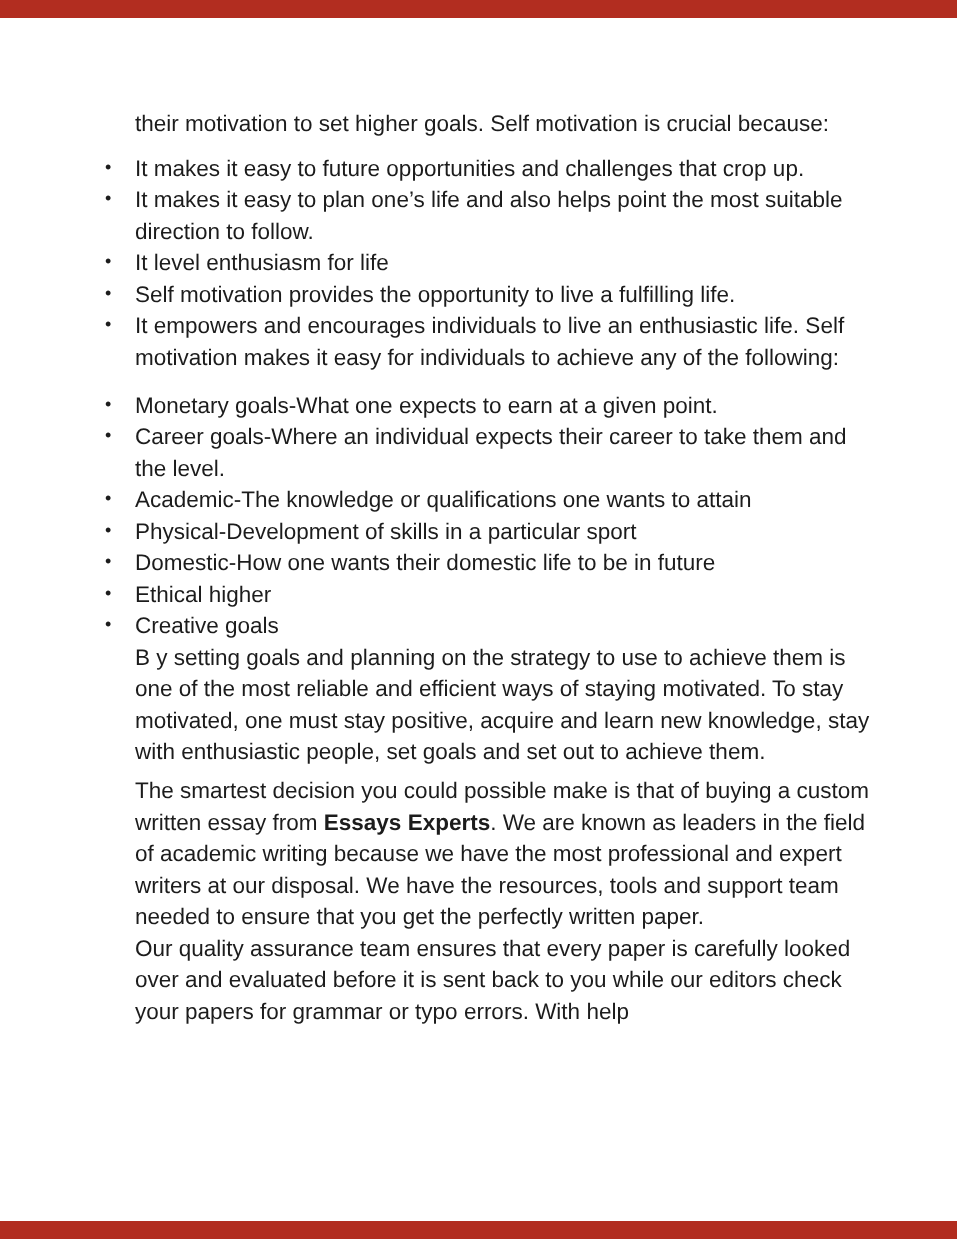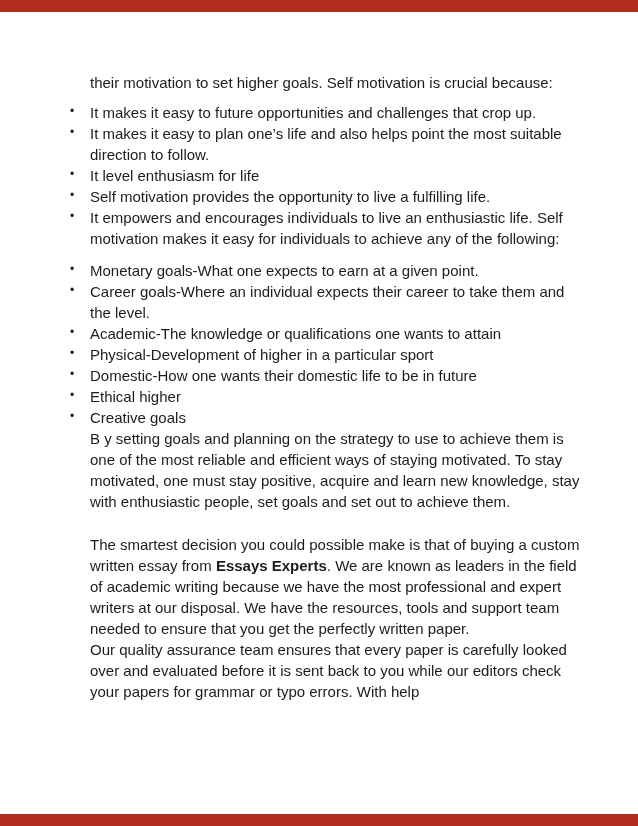--- a/index.html
+++ b/index.html
@@ -57,21 +57,21 @@
     top: -1px;
     font-size: 12px;
     color: #1c1c1c;
   }
 
   .goals-continuation {
     margin-bottom: 0;
   }
 
   .closing-paragraph-1 {
-    margin-top: 22px;
+    margin-top: 5px;
   }
 
   strong { font-weight: bold; }
 </style>
 </head>
 <body>
 
 <div class="accent-bar top"></div>
 
 <div class="content">
@@ -109,21 +109,21 @@
     <li class="bullet-item">
       <span class="bullet-marker">•</span>
       <span>Career goals-Where an individual expects their career to take them and the level.</span>
     </li>
     <li class="bullet-item">
       <span class="bullet-marker">•</span>
       <span>Academic-The knowledge or qualifications one wants to attain</span>
     </li>
     <li class="bullet-item">
       <span class="bullet-marker">•</span>
-      <span>Physical-Development of higher in a particular sport</span>
+      <span>Physical-Development of skills in a particular sport</span>
     </li>
     <li class="bullet-item">
       <span class="bullet-marker">•</span>
       <span>Domestic-How one wants their domestic life to be in future</span>
     </li>
     <li class="bullet-item">
       <span class="bullet-marker">•</span>
       <span>Ethical higher</span>
     </li>
     <li class="bullet-item">

